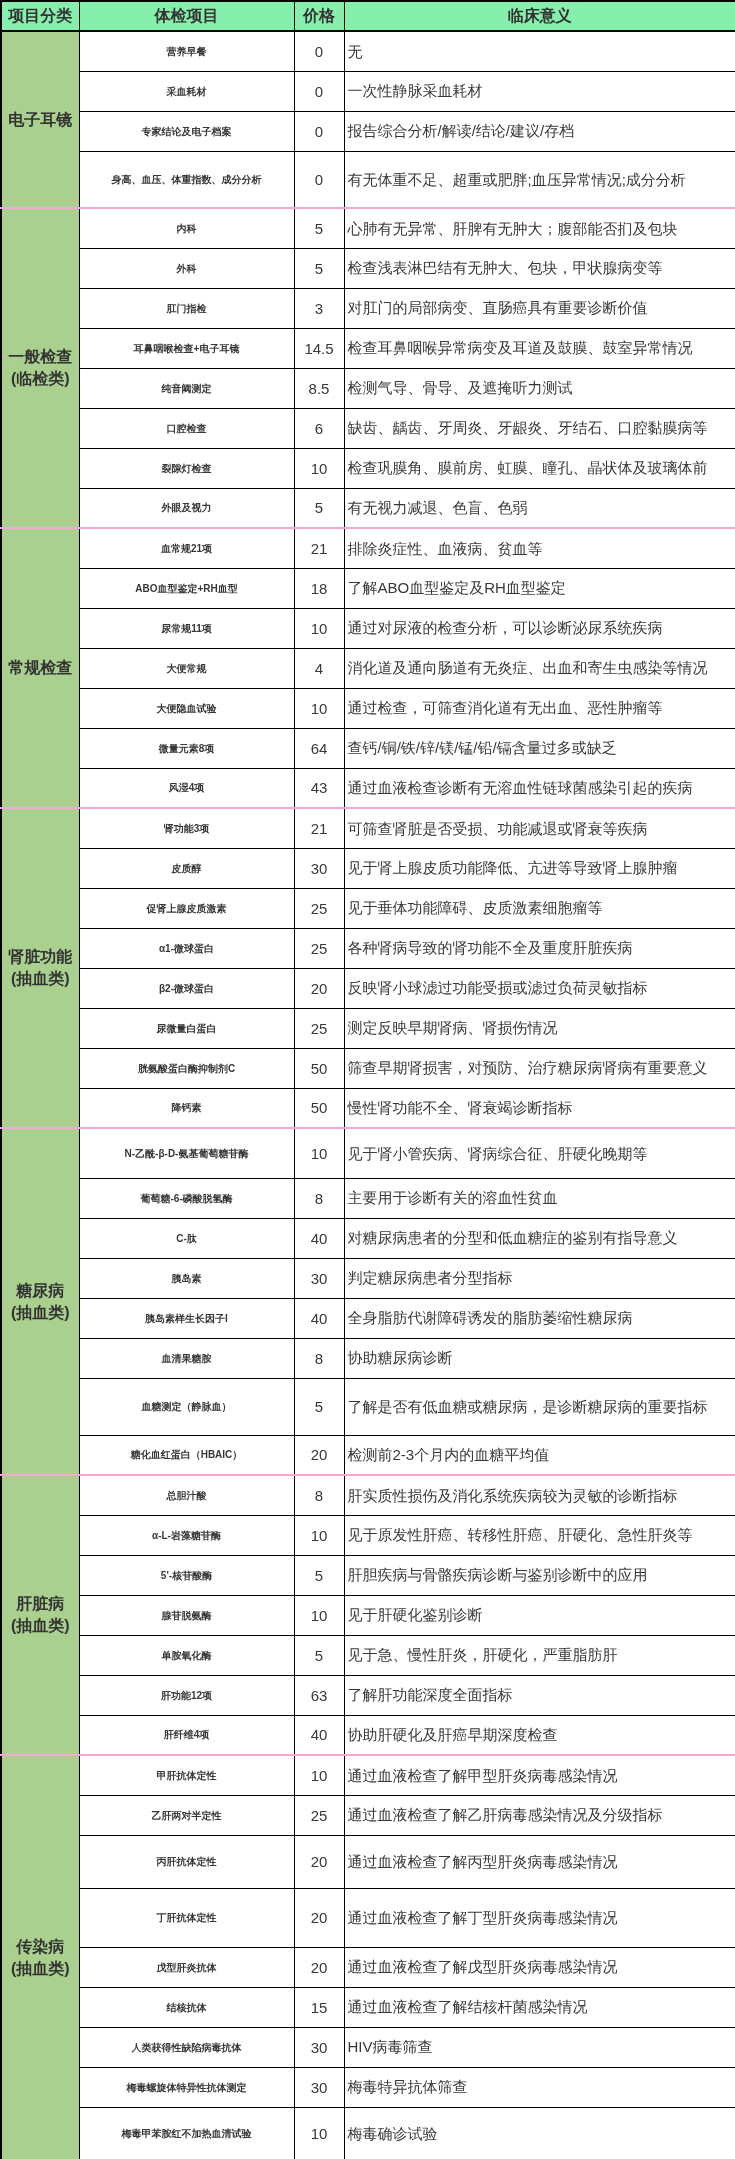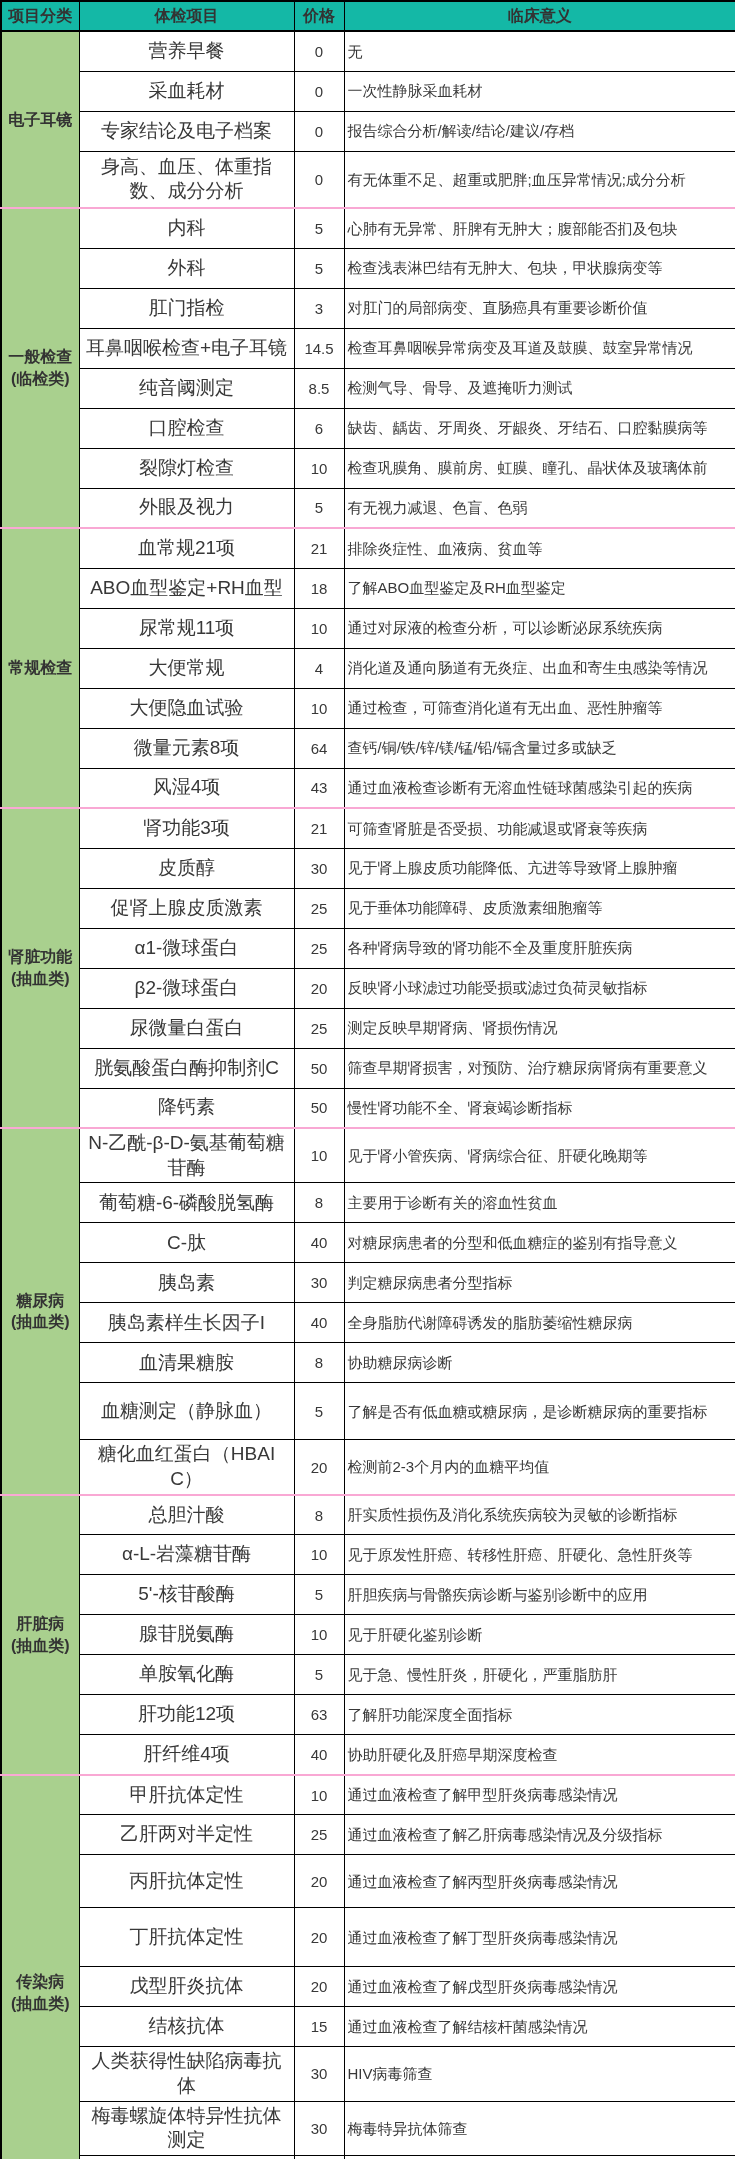--- a/index.html
+++ b/index.html
@@ -14,43 +14,44 @@
     width:735px;
     border:2px solid #000000;
   }
   table.checkup th, table.checkup td {
     border:1px solid #000000;
     overflow:hidden;
     vertical-align:middle;
     word-break:break-all;
   }
   table.checkup thead th {
-    background:#14b8a6;
+    background:#86efac;
     height:28px;
     font-size:16px;
     font-weight:bold;
     color:#333333;
     text-align:center;
     border-bottom:2px solid #000000;
     padding:0 2px;
   }
   td.cat {
     background:#A9D08E;
     font-weight:bold;
     font-size:16px;
     line-height:1.35;
     text-align:center;
     color:#333333;
     padding:2px 4px;
   }
   td.item {
     text-align:center;
-    font-size:19px;
+    font-size:10px;
     line-height:1.3;
     padding:2px 4px;
+    font-weight:bold;
   }
   td.price {
     text-align:center;
     font-size:15px;
     padding:2px 2px;
   }
   td.sig {
     text-align:left;
     font-size:15px;
     line-height:1.3;

